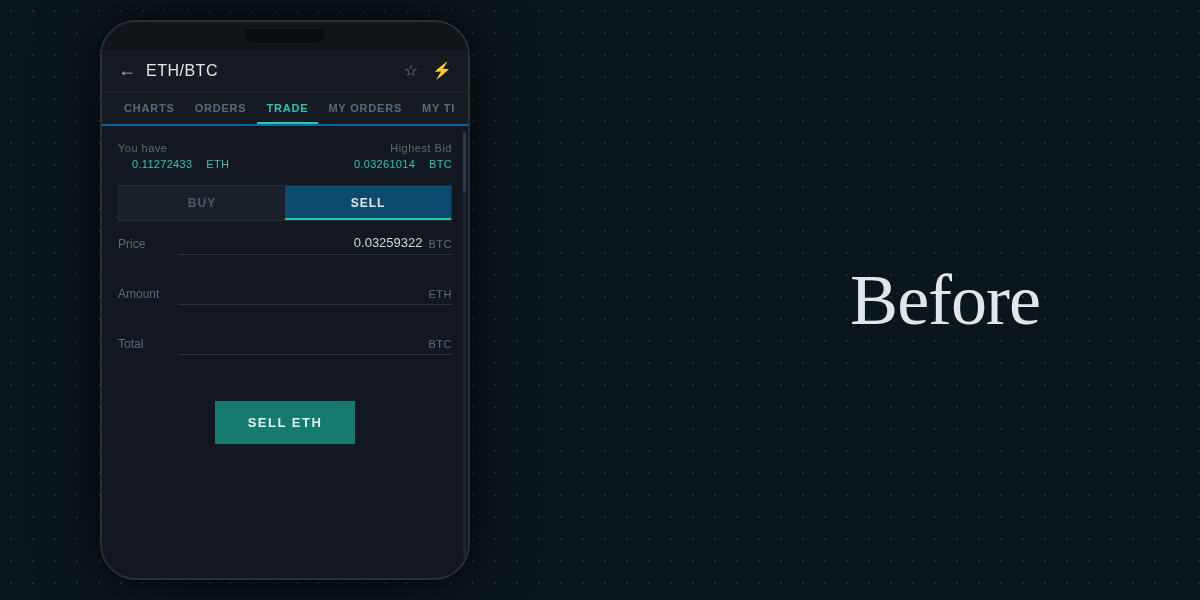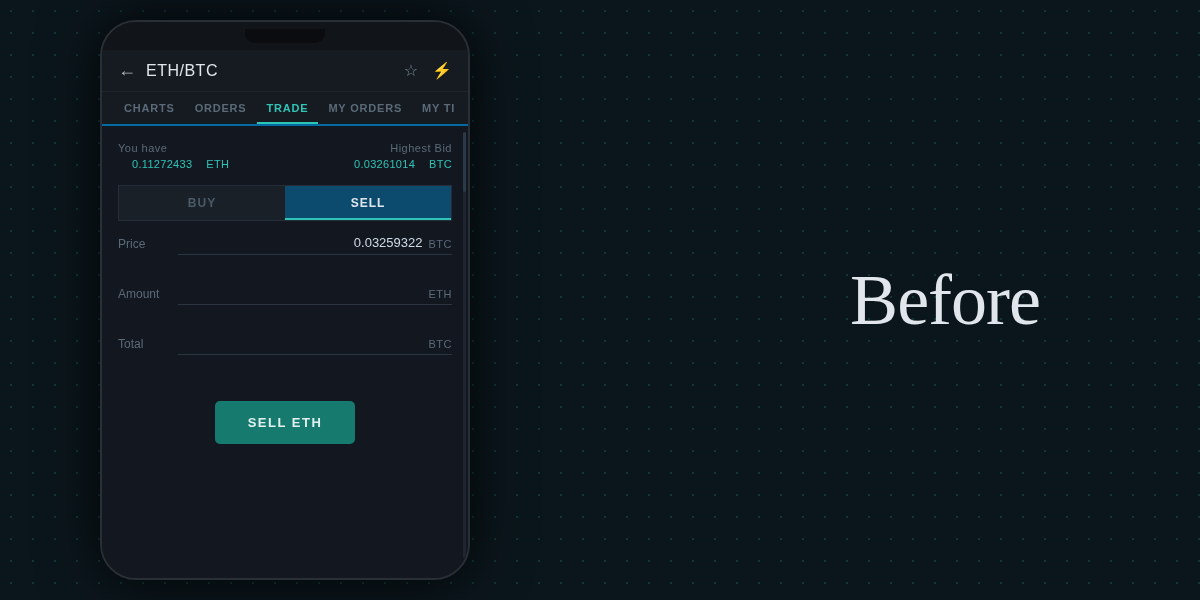--- a/index.html
+++ b/index.html
@@ -258,21 +258,21 @@
       font-size: 11px;
       letter-spacing: 0.5px;
       flex-shrink: 0;
     }
 
     
     .sell-btn {
       background: #167a6e;
       color: #e0f0ee;
       border: none;
-      border-radius: 5px;
+      border-radius: 0;
       padding: 14px 28px;
       font-size: 13px;
       font-weight: 700;
       letter-spacing: 1.5px;
       cursor: pointer;
       align-self: center;
       margin-top: auto;
       width: 140px;
     }
 

